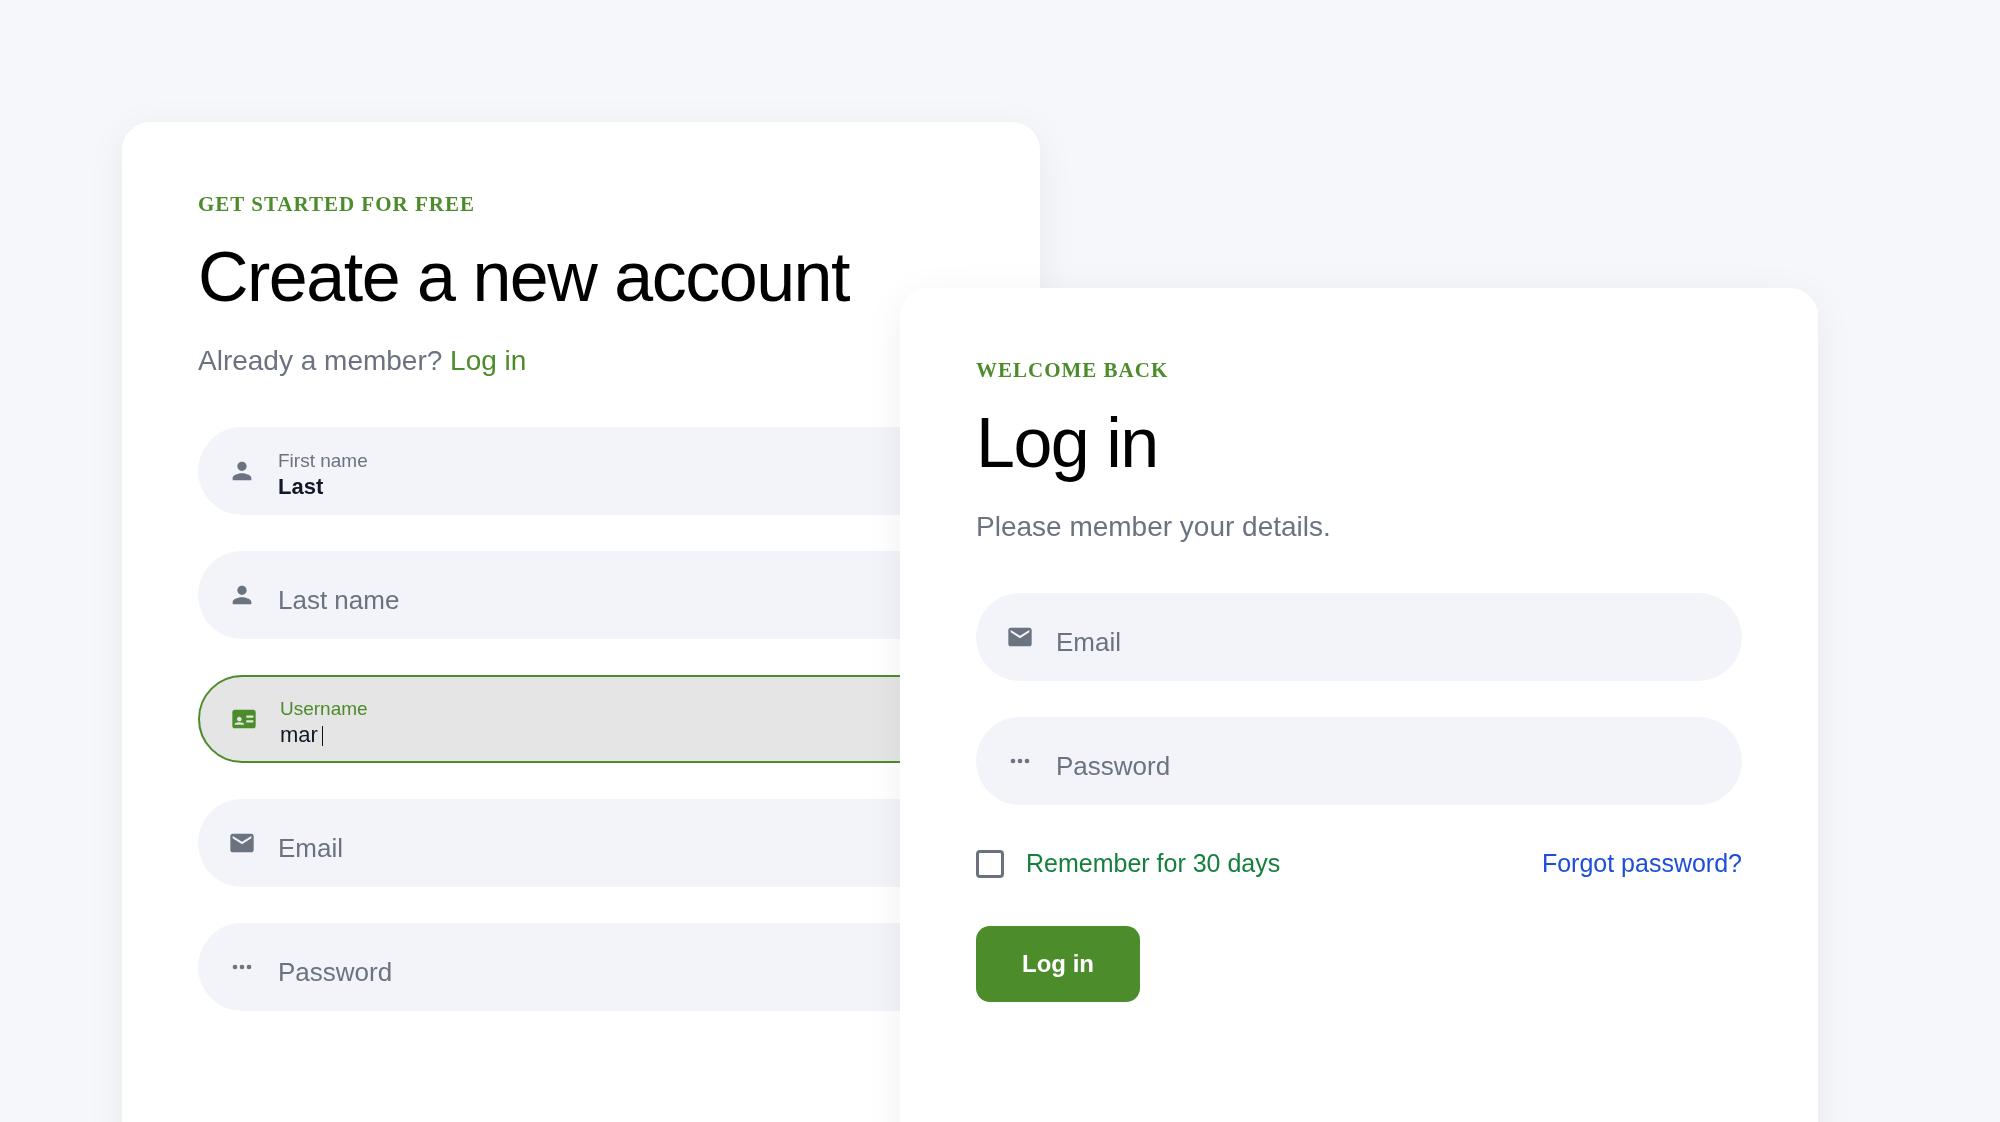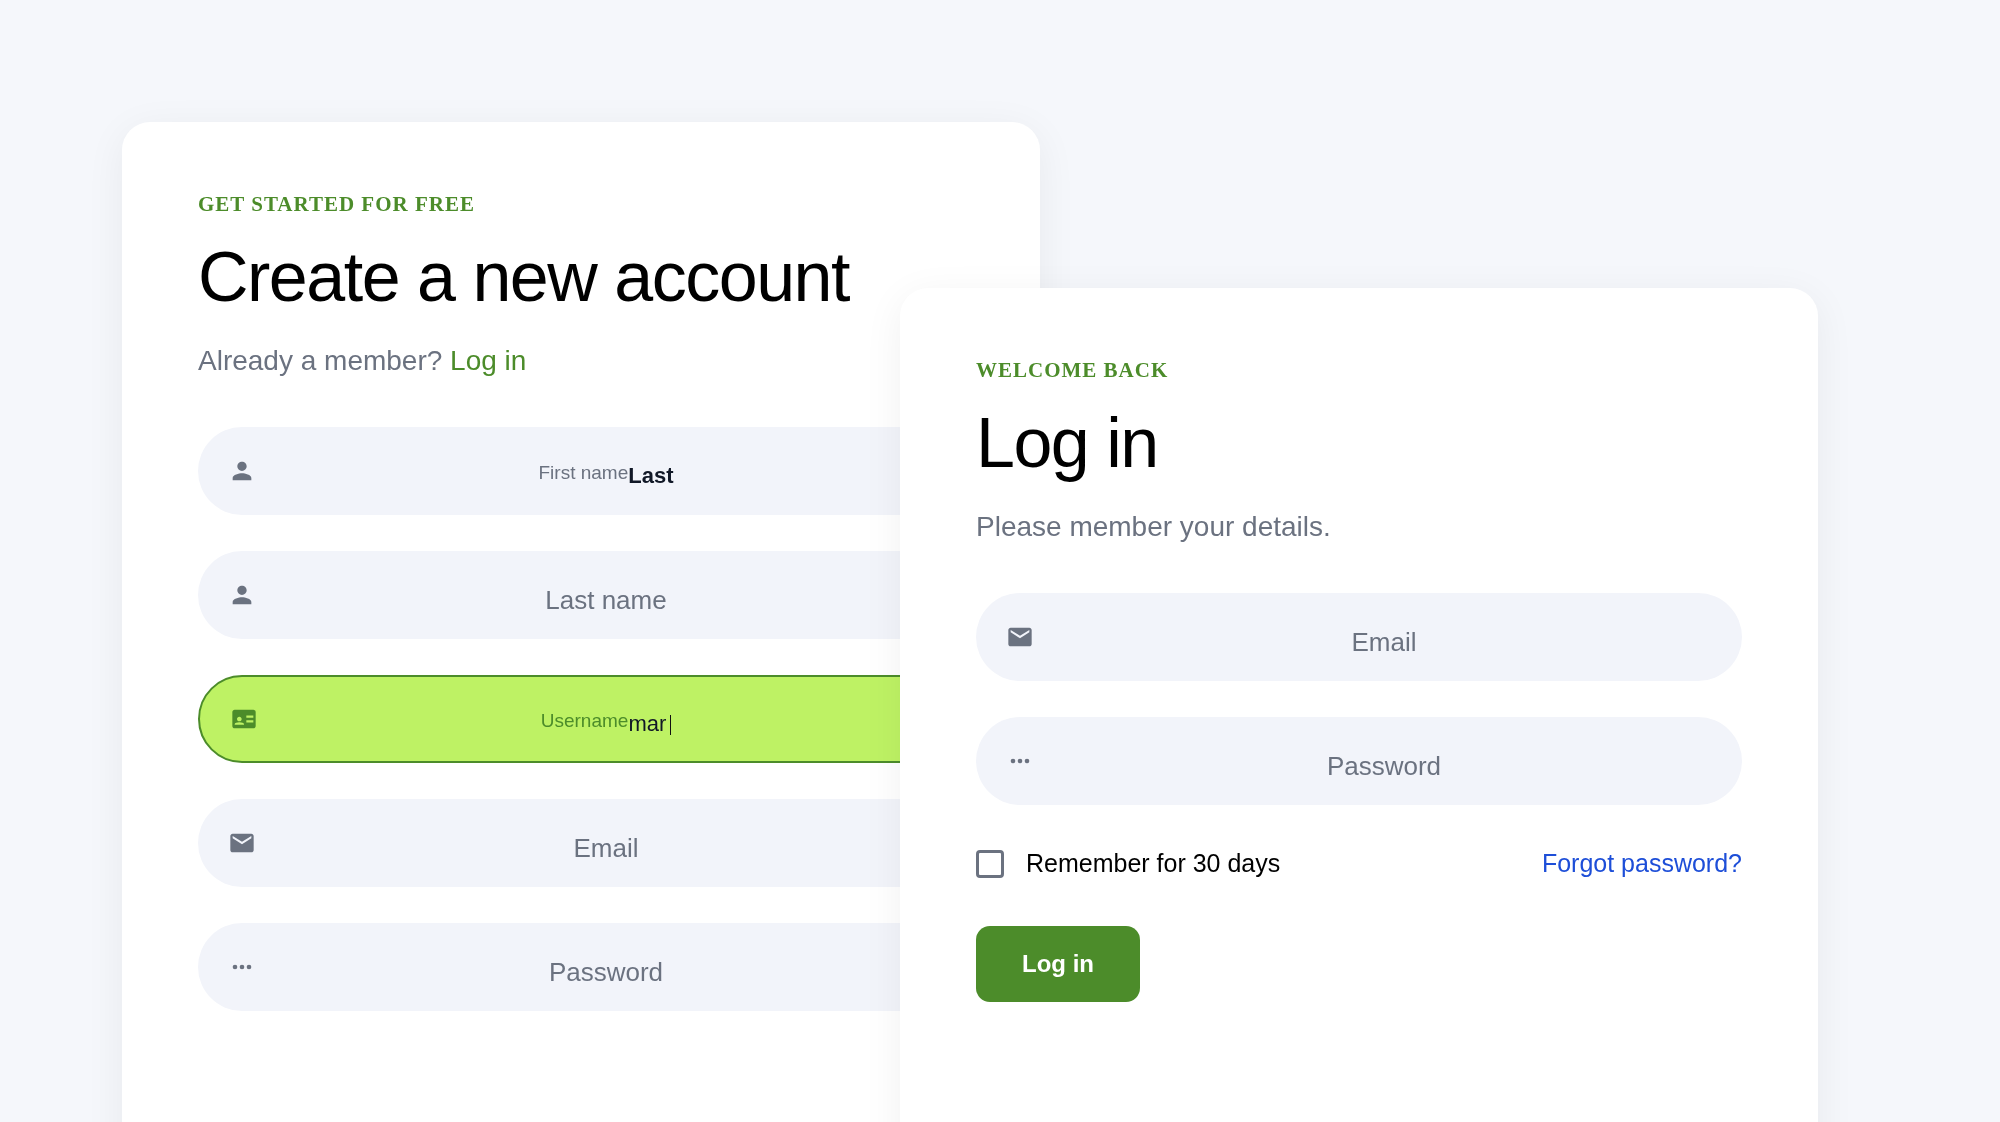--- a/index.html
+++ b/index.html
@@ -58,34 +58,34 @@
     .field {
       background: #f2f4fa;
       border-radius: 200px;
       height: 88px;
       display: flex;
       align-items: center;
       padding: 0 30px;
       gap: 22px;
     }
     .field.focused {
-      background: #bef264;
+      background: #e5e5e5;
       border: 2px solid #4c8c2a;
     }
     .icon {
       color: #6b7280;
       width: 28px;
       height: 28px;
       display: flex;
       align-items: center;
       justify-content: center;
       flex-shrink: 0;
     }
     .field.focused .icon { color: #4c8c2a; }
-    .inner { display: flex; flex-direction: row; justify-content: center; flex: 1; margin-top: 10px; }
+    .inner { display: flex; flex-direction: column; justify-content: center; flex: 1; margin-top: 10px; }
     .flabel {
       color: #6b7280;
       font-size: 19px;
       line-height: 1.2;
     }
     .field.focused .flabel { color: #4c8c2a; }
     .fvalue {
       color: #111827;
       font-size: 22px;
       font-weight: 700;
@@ -111,21 +111,21 @@
       margin-top: 44px;
       margin-bottom: 48px;
     }
     .checkbox-row { display: flex; align-items: center; gap: 22px; }
     .checkbox {
       width: 28px;
       height: 28px;
       border: 3px solid #6b7280;
       border-radius: 4px;
     }
-    .check-label { color: #000000; font-size: 25px; }
+    .check-label { color: #15803d; font-size: 25px; }
     .forgot { color: #1d4ed8; font-size: 25px; }
     .btn-primary {
       background: #4c8c2a;
       color: #fff;
       font-size: 24px;
       font-weight: 600;
       border: none;
       border-radius: 14px;
       padding: 24px 46px;
       cursor: pointer;

